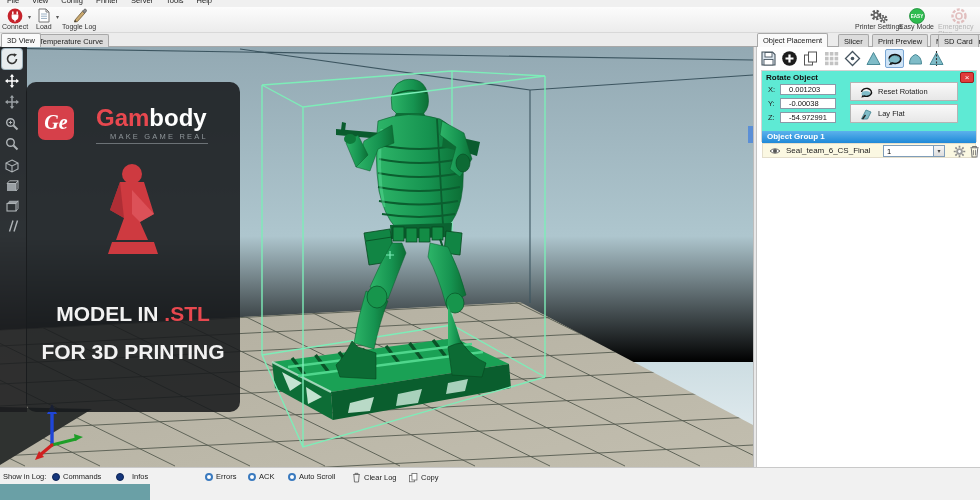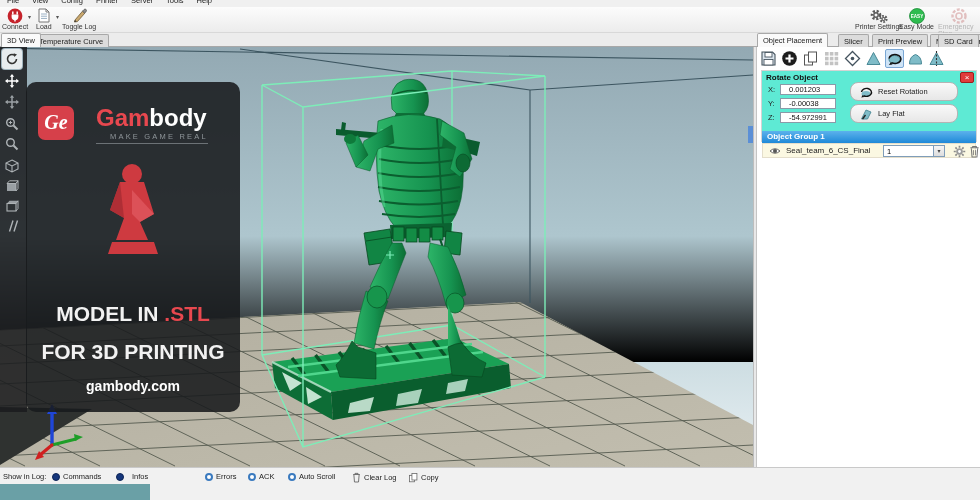--- a/index.html
+++ b/index.html
@@ -56,21 +56,21 @@
   .ricon.pressed { background:#cfe4f7; border:1px solid #7aa7d4; border-radius:2px; }
 
   .rotbox { position:absolute; left:4px; top:23px; width:216px; height:72px; border:1px solid #d4d4d4; background:#5eead4;text-decoration:underline; }
   .rottitle { position:absolute; left:4px; top:2px; font-size:8px; font-weight:bold; color:#111; }
   .closex { position:absolute; right:2px; top:1px; width:14px; height:11px; background:#e03c3c; border:1px solid #9c1f1f;
             border-radius:2px; color:#fff; font-size:8px; line-height:9px; text-align:center; }
   .axisrow { position:absolute; left:6px; display:flex; align-items:center; gap:4px; }
   .axlabel { font-size:7.5px; color:#222; width:8px; }
   .axisin { width:56px; height:11px; font-size:7.5px; font-family:"Liberation Sans",sans-serif; border:1px solid #8a9aa8; padding:0 8px; color:#111; background:#fff; }
   .rbtn { position:absolute; left:88px; width:108px; height:19px; background:linear-gradient(#f9f9f9,#e7e7e7);
-          border:1px solid #b4b4b4; border-radius:8px; display:flex; align-items:center; gap:5px; font-size:7.5px; color:#222; padding-left:8px; }
+          border:1px solid #b4b4b4; border-radius:0; display:flex; align-items:center; gap:5px; font-size:7.5px; color:#222; padding-left:8px; }
 
   .grouphdr { position:absolute; left:5px; top:84px; width:214px; height:12px;
               background:linear-gradient(#5cb2ec,#1f89d8); color:#fff; font-size:8px; font-weight:bold; line-height:12px; padding-left:5px; }
   .objrow { position:absolute; left:5px; top:96px; width:214px; height:15px; background:#fbf8e2; border:1px solid #e4decb;
             display:flex; align-items:center; }
   .objname { font-size:8px; color:#222; margin-left:5px; flex:0 0 auto; }
   .dd { position:absolute; left:120px; top:1px; width:62px; height:12px; border:1px solid #7f9db9; background:#fff;
         display:flex; align-items:center; font-size:7.5px; }
   .dd .val { flex:1; padding-left:3px; }
   .dd .ddbtn { width:11px; height:100%; background:linear-gradient(#f5f5f5,#ddd); border-left:1px solid #7f9db9; font-size:6px; text-align:center; line-height:10px; color:#444; }
@@ -389,21 +389,20 @@
           <circle cx="16" cy="6" r="5"></circle>
           <path d="M10,10 L22,10 L27,26 L20,30 L24,39 L8,39 L12,28 L5,24 Z"></path>
           <path d="M6,40 h21 l2,6 h-25 z"></path>
         </g>
         <path d="M16,14 L27,26 L20,30 L16,26 Z" fill="#e05a60" opacity="0.75"></path>
         <path d="M10,10 L5,24 L12,28 Z" fill="#a82c32" opacity="0.8"></path>
       </svg>
     </div>
     <div class="wm-line1"><span>MODEL IN</span><span class="wm-red"> .STL</span></div>
     <div class="wm-line2">FOR 3D PRINTING</div>
-    <div class="wm-site">gambody.com</div>
   </div>
 </div>
 <div class="vdivider"></div>
 
 <div class="rpanel">
   <div class="ricons">
     <div class="ricon">
       <svg width="17" height="17" viewBox="0 0 17 17">
           <path d="M2,2 h10.5 l2.5,2.5 V15 H2 Z" fill="#dce6ee" stroke="#47555f" stroke-width="1.1"></path>
           <rect x="5" y="2.5" width="7" height="4.5" fill="#fff" stroke="#47555f" stroke-width="0.9"></rect>

